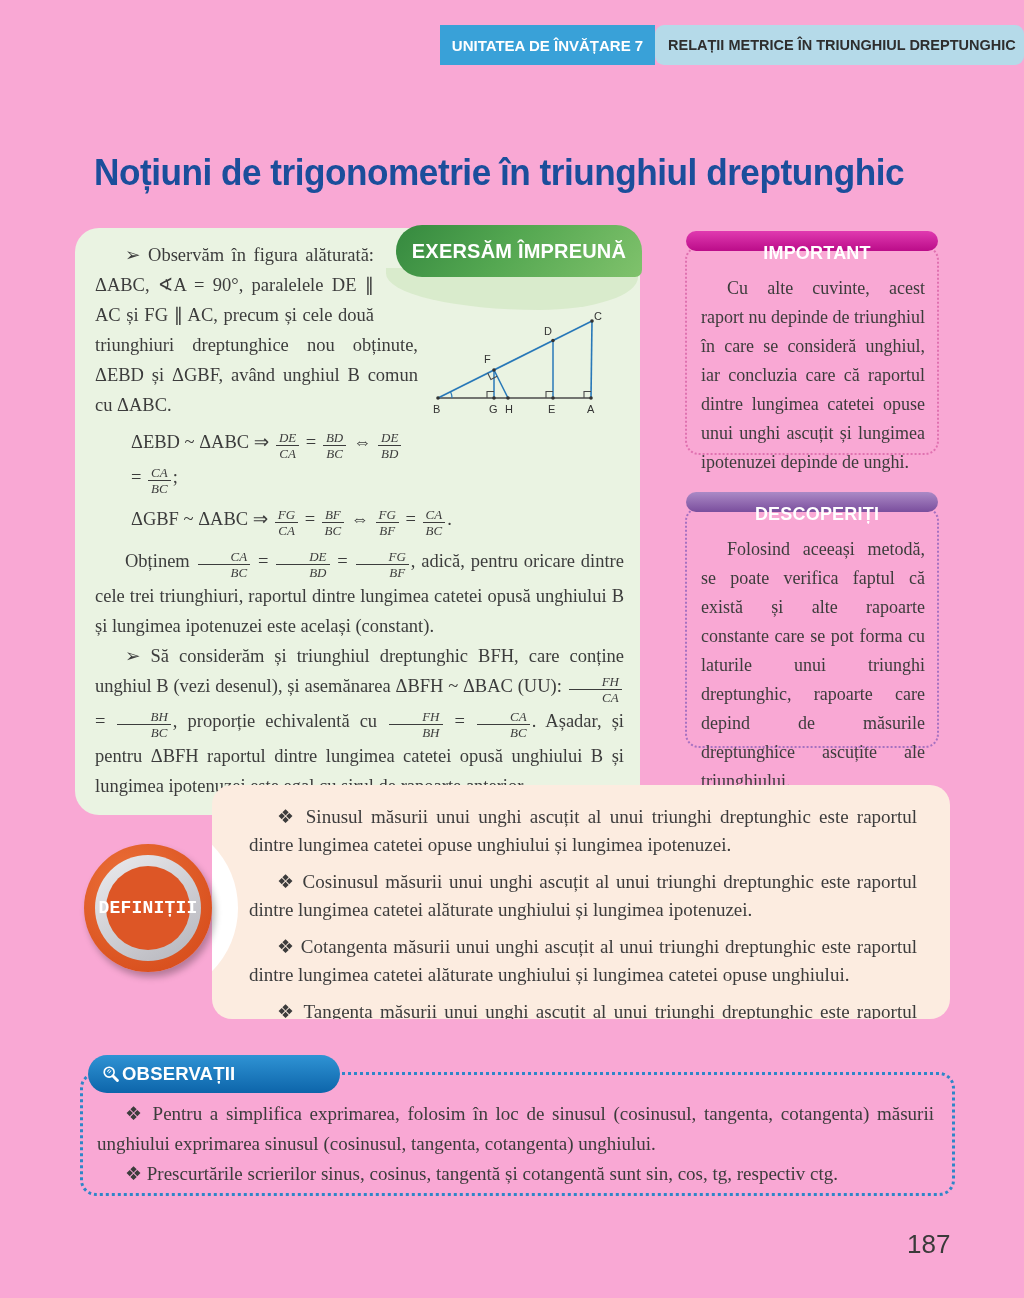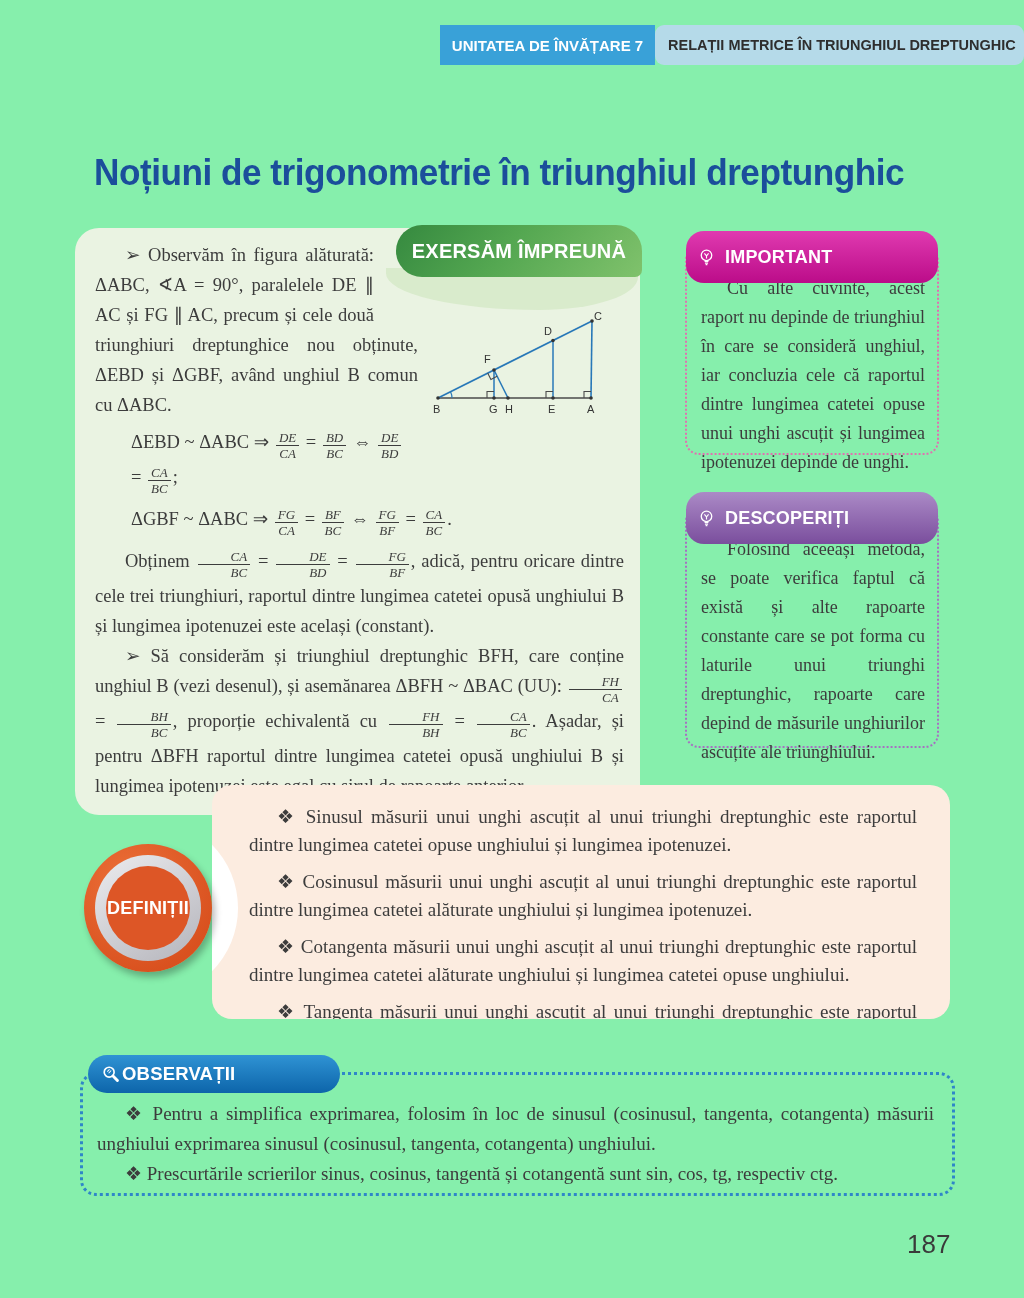--- a/index.html
+++ b/index.html
@@ -1,16 +1,16 @@
 <!DOCTYPE html>
 <html><head>
 <meta charset="utf-8">
 <style>
   html,body{margin:0;padding:0;background:#fff;}
-  .page{position:relative;width:1024px;height:1298px;background:#86efac;
+  .page{position:relative;width:1024px;height:1298px;background:#f9a8d4;
         font-family:"Liberation Serif",serif;color:#3c3c3c;overflow:hidden;}
 
   
   .header-bar{position:absolute;left:440px;top:25px;right:0;height:40px;display:flex;}
   .header-unit{width:215px;background:#39a1d8;color:#fff;display:flex;align-items:center;
       justify-content:center;font-family:"Liberation Sans",sans-serif;font-weight:bold;font-size:15px;}
   .header-chapter{flex:1;background:#b5dae9;color:#2e2e2e;display:flex;align-items:center;
       padding-left:13px;font-family:"Liberation Sans",sans-serif;font-weight:bold;font-size:14.5px;border-radius:9px;}
 
   
@@ -36,41 +36,41 @@
       font-size:13px;line-height:1.12;margin:0 2px;}
   .frac .num{display:block;border-bottom:1px solid #3c3c3c;padding:0 3px;}
   .frac .den{display:block;padding-top:1px;}
   .it{}
 
   
   .note{position:absolute;left:685px;width:254px;box-sizing:border-box;
       border-radius:14px;padding:26px 12px 8px 14px;font-size:18px;line-height:29px;text-align:justify;}
   .note-important{top:246px;height:209px;border:2px dotted #e071b0;}
   .note-descoperiti{top:507px;height:241px;border:2px dotted #a671c1;}
-  .pill{position:absolute;top:-17px;left:-1px;right:-1px;height:52px;border-radius:18px;
+  .pill{position:absolute;top:-17px;left:-1px;right:-1px;height:20px;border-radius:18px;
       display:flex;align-items:center;gap:8px;padding-left:10px;box-sizing:border-box;
-      color:#fff;font-family:"Liberation Sans",sans-serif;font-weight:bold;font-size:18px;letter-spacing:0.2px;}
+      color:#fff;font-family:"Liberation Sans",sans-serif;font-weight:bold;font-size:18px;letter-spacing:0.2px;flex-direction:column;}
   .pill-important{background:linear-gradient(#e03ab0,#bb0c89);}
   .pill-descoperiti{background:linear-gradient(#ab8ac6,#7a4e9d);}
   .note p{margin:0;text-indent:26px;}
 
   
   .defbox{position:absolute;left:212px;top:785px;width:738px;height:234px;background:#fcece0;
       border-radius:20px;overflow:hidden;box-sizing:border-box;padding:9px 24px 0 28px;
       font-size:19px;line-height:28px;text-align:justify;}
   .defnotch{position:absolute;left:-154px;top:33px;width:180px;height:180px;background:#fff;border-radius:50%;}
   .defbox p{margin:9px;text-indent:28px;}
   .badge{position:absolute;left:84px;top:844px;width:128px;height:128px;}
   .badge .b1{position:absolute;inset:0;border-radius:50%;
       background:radial-gradient(circle at 35% 30%,#ec7038,#d9511f 75%);
       box-shadow:3px 5px 7px rgba(0,0,0,0.28);}
   .badge .b2{position:absolute;inset:11px;border-radius:50%;
       background:linear-gradient(145deg,#ececef,#b4b4bb);}
   .badge .b3{position:absolute;inset:22px;border-radius:50%;background:#dd5626;display:flex;
-      align-items:center;justify-content:center;color:#fff;font-family:Liberation Sans, sans-serif;
+      align-items:center;justify-content:center;color:#fff;font-family:Liberation Mono, monospace;
       font-weight:bold;font-size:18px;letter-spacing:0.2px;}
 
   
   .obox{position:absolute;left:80px;top:1072px;width:875px;height:124px;box-sizing:border-box;
       border:3px dotted #2f86c8;border-radius:16px;padding:24px 18px 0 14px;
       font-size:19px;line-height:30px;text-align:justify;}
   .opill{position:absolute;top:-20px;left:5px;width:252px;height:38px;border-radius:19px;
       background:linear-gradient(#2f93d4,#0d65aa);display:flex;align-items:center;
       padding-left:12px;box-sizing:border-box;color:#fff;
       font-family:"Liberation Sans",sans-serif;font-weight:bold;font-size:18.5px;letter-spacing:0.2px;}
@@ -137,33 +137,33 @@
 
   <div class="note note-important">
     <div class="pill pill-important">
       <svg width="21" height="23" viewBox="0 0 24 24">
         <circle cx="12" cy="9.5" r="6" stroke="#fff" stroke-width="1.5" fill="none"></circle>
         <path d="M9.6 7.4 L12 10.2 M14.4 7.4 L12 10.2 L12 13.2" stroke="#fff" stroke-width="1.3" fill="none"></path>
         <path d="M9.8 16.4 L14.2 16.4 M10.2 18.4 L13.8 18.4 M11 20.2 L13 20.2" stroke="#fff" stroke-width="1.5" fill="none"></path>
       </svg>
       <span>IMPORTANT</span>
     </div>
-    <p><span>Cu alte cuvinte, </span><span class="it">acest raport nu depinde de triunghiul în care se consideră unghiul,</span><span> iar concluzia cele că </span><span class="it">raportul dintre lungimea catetei opuse unui unghi ascuțit și lungimea ipotenuzei depinde de unghi.</span></p>
+    <p><span>Cu alte cuvinte, </span><span class="it">acest raport nu depinde de triunghiul în care se consideră unghiul,</span><span> iar concluzia care că </span><span class="it">raportul dintre lungimea catetei opuse unui unghi ascuțit și lungimea ipotenuzei depinde de unghi.</span></p>
   </div>
 
   <div class="note note-descoperiti">
     <div class="pill pill-descoperiti">
       <svg width="21" height="23" viewBox="0 0 24 24">
         <circle cx="12" cy="9.5" r="6" stroke="#fff" stroke-width="1.5" fill="none"></circle>
         <path d="M9.6 7.4 L12 10.2 M14.4 7.4 L12 10.2 L12 13.2" stroke="#fff" stroke-width="1.3" fill="none"></path>
         <path d="M9.8 16.4 L14.2 16.4 M10.2 18.4 L13.8 18.4 M11 20.2 L13 20.2" stroke="#fff" stroke-width="1.5" fill="none"></path>
       </svg>
       <span>DESCOPERIȚI</span>
     </div>
-    <p>Folosind aceeași metodă, se poate verifica faptul că există și alte rapoarte constante care se pot forma cu laturile unui triunghi dreptunghic, rapoarte care depind de măsurile unghiurilor ascuțite ale triunghiului.</p>
+    <p>Folosind aceeași metodă, se poate verifica faptul că există și alte rapoarte constante care se pot forma cu laturile unui triunghi dreptunghic, rapoarte care depind de măsurile dreptunghice ascuțite ale triunghiului.</p>
   </div>
 
   <div class="defbox">
     <div class="defnotch"></div>
     <p><span>❖ </span><span class="it">Sinusul</span><span> măsurii unui unghi ascuțit al unui triunghi dreptunghic este raportul dintre lungimea catetei opuse unghiului și lungimea ipotenuzei.</span></p>
     <p><span>❖ </span><span class="it">Cosinusul</span><span> măsurii unui unghi ascuțit al unui triunghi dreptunghic este raportul dintre lungimea catetei alăturate unghiului și lungimea ipotenuzei.</span></p>
     <p><span>❖ </span><span class="it">Cotangenta</span><span> măsurii unui unghi ascuțit al unui triunghi dreptunghic este raportul dintre lungimea catetei alăturate unghiului și lungimea catetei opuse unghiului.</span></p>
     <p><span>❖ </span><span class="it">Tangenta</span><span> măsurii unui unghi ascuțit al unui triunghi dreptunghic este raportul dintre lungimea catetei opuse unghiului și lungimea catetei alăturate unghiului.</span></p>
   </div>
   <div class="badge">

